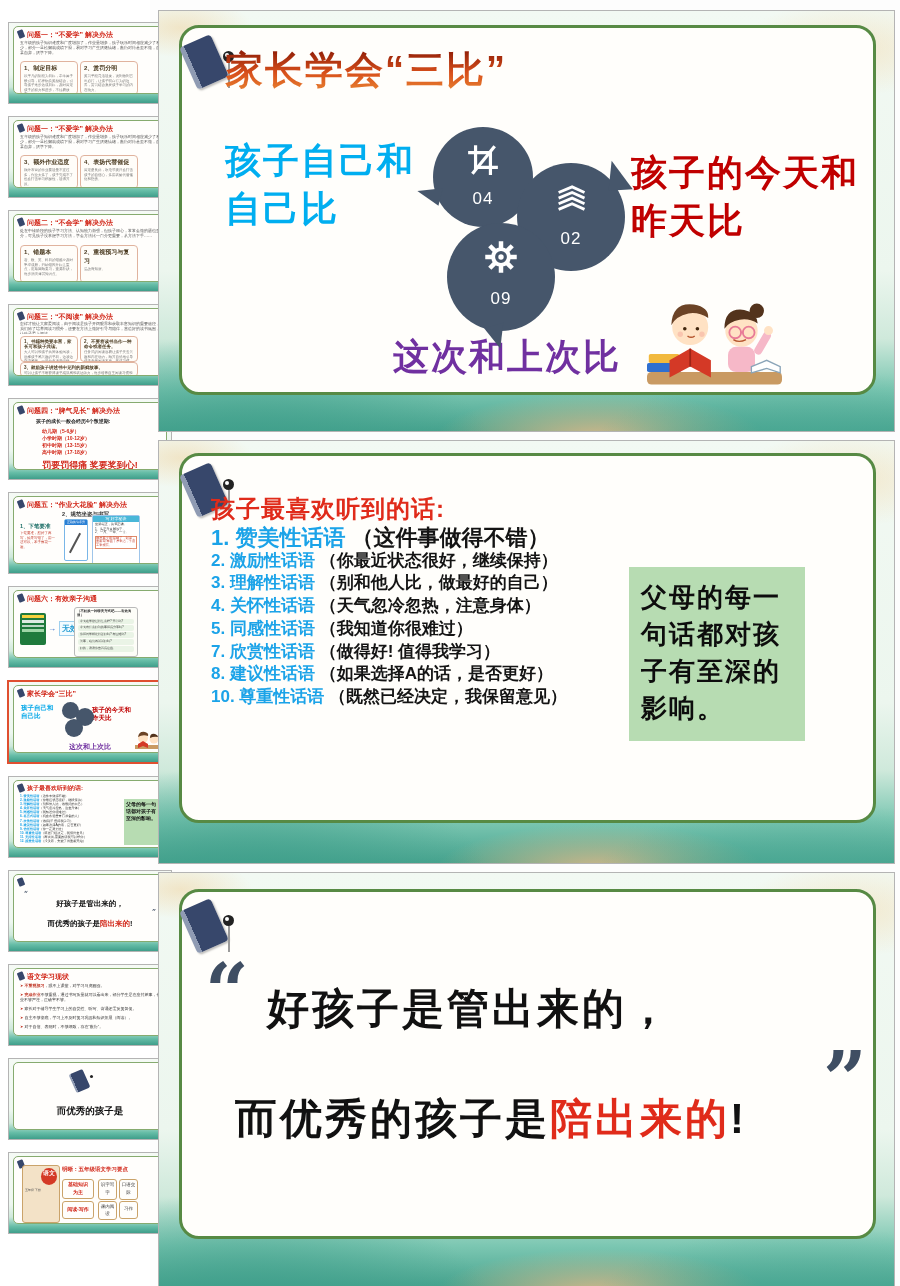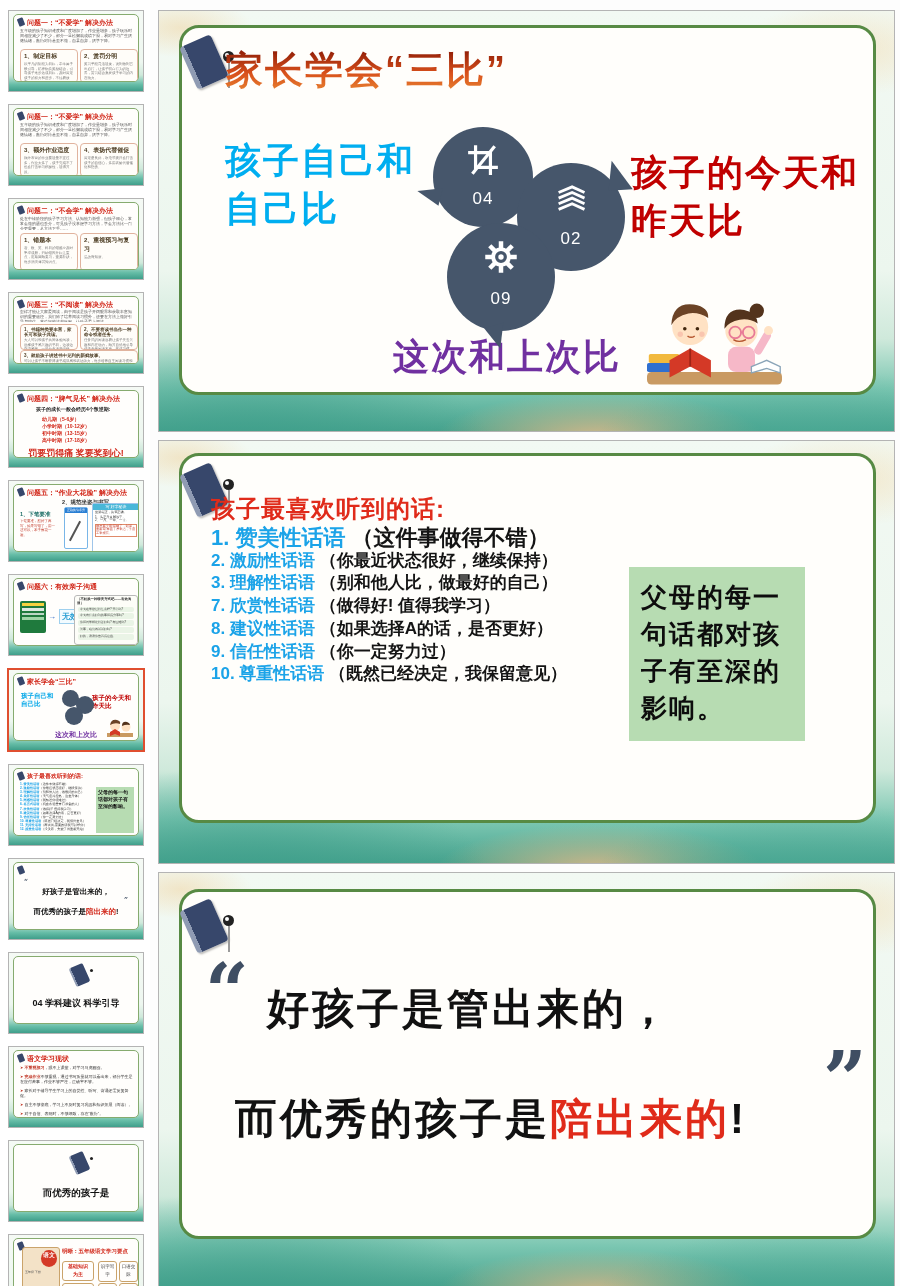--- a/index.html
+++ b/index.html
@@ -19,22 +19,22 @@
     border-radius:4px;transform:rotate(-24deg);box-shadow:1px 2px 2px rgba(0,0,0,.25);}
   .pin{position:absolute;width:11px;height:11px;border-radius:50%;background:#222;}
   .pin::before{content:"";position:absolute;left:2px;top:2px;width:4px;height:4px;border-radius:50%;background:#fff;}
   .pin::after{content:"";position:absolute;left:5px;top:11px;width:2px;height:26px;background:#9a9a9a;}
   .bubble{position:absolute;border-radius:50%;background:#46566b;color:#fff;text-align:center;}
   .bubble .num{position:absolute;left:0;right:0;font-size:17px;letter-spacing:1px;color:#fff;}
   .tail{position:absolute;width:0;height:0;border-style:solid;}
   .quote{position:absolute;font-family:"DejaVu Serif","Liberation Serif",serif;color:#3f4e63;font-size:76px;line-height:30px;font-weight:bold;}
   
   #sidebar{position:absolute;left:0;top:0;width:150px;height:1286px;background:#ffffff;padding-top:10px;box-sizing:border-box;}
-  .thumb{position:relative;width:134px;height:80px;margin:0 0 12px 8px;border:1px solid #b4b4b4;overflow:hidden;cursor:pointer;
-    background:linear-gradient(180deg,#f5faf5 0%,#eef7f0 64%,#cfe9db 80%,#66bda7 92%,#3f9e8a 100%);}
+  .thumb{position:relative;width:134px;height:80px;margin:12px 0 12px 8px;border:1px solid #b4b4b4;overflow:hidden;cursor:pointer;
+    background:linear-gradient(180deg,#f5faf5 0%,#eef7f0 64%,#cfe9db 80%,#66bda7 92%,#3f9e8a 100%);padding-left:28px;}
   .thumb.selected{border:2px solid #e04f30;margin-left:7px;width:134px;}
   .tpanel{position:absolute;left:4px;right:4px;top:3px;bottom:9px;background:#fffefc;border:1px solid #86ab6f;border-radius:5px;overflow:hidden;}
   .tbook{position:absolute;left:4px;top:3px;width:6px;height:8px;background:#37476b;transform:rotate(-22deg);border-radius:1px;}
   .ttitle{position:absolute;left:13px;top:3px;font-size:7px;font-weight:bold;color:#d2281a;white-space:nowrap;}
   .tpara{position:absolute;left:6px;right:5px;font-size:4px;line-height:5px;color:#555;}
   .tbox{position:absolute;border:1px solid #e0b39e;border-radius:4px;background:#fffdf9;overflow:hidden;}
   .tbox .h{font-size:6px;font-weight:bold;color:#4a3a20;margin:2px 3px 1px;}
   .tbox .b{font-size:3.5px;line-height:4.5px;color:#777;margin:0 3px;}
   .redline{color:#d2281a;font-weight:bold;font-size:5px;line-height:7px;}
   .minitxt{font-size:3.2px;line-height:3.6px;color:#333;}
@@ -232,27 +232,20 @@
   <div class="thumb">
     <div class="tpanel">
       <span class="tbook"></span>
       <div style="position:absolute;left:10px;top:14px;font-size:7px;color:#3f4e63;font-family:'DejaVu Serif',serif;font-weight:bold">“</div>
       <div style="position:absolute;left:0;right:0;top:24px;text-align:center;font-size:7.5px;font-weight:bold;color:#111">好孩子是管出来的，</div>
       <div style="position:absolute;left:0;right:0;top:44px;text-align:center;font-size:7.5px;font-weight:bold;color:#111"><span>而优秀的孩子是</span><span style="color:#d2281a">陪出来的</span><span>!</span></div>
       <div style="position:absolute;right:10px;top:32px;font-size:7px;color:#3f4e63;font-family:'DejaVu Serif',serif;font-weight:bold">”</div>
     </div>
   </div>
 
-  <div class="thumb">
-    <div class="tpanel">
-      <div style="position:absolute;left:58px;top:8px;width:15px;height:20px;background:linear-gradient(90deg,#8f9bb3 0 2px,#37476b 2px);transform:rotate(-24deg);border-radius:2px"></div>
-      <div style="position:absolute;left:76px;top:12px;width:3px;height:3px;border-radius:50%;background:#222"></div>
-      <div style="position:absolute;left:0;right:0;top:40px;text-align:center;font-size:9px;font-weight:bold;color:#111">04 学科建议 科学引导</div>
-    </div>
-  </div>
 
   <div class="thumb">
     <div class="tpanel">
       <span class="tbook"></span>
       <div class="ttitle">语文学习现状</div>
       <div style="position:absolute;left:6px;right:5px;top:14px">
 
       <div style="font-size:4px;line-height:5px;margin-bottom:4px;color:#333"><span style="color:#c23a2a">➤ </span><span style="color:#c23a2a;font-weight:bold">不重视预习</span><span>，跟不上课堂，对学习马虎囫囵。</span></div>
           <div style="font-size:4px;line-height:5px;margin-bottom:4px;color:#333"><span style="color:#c23a2a">➤ </span><span style="color:#c23a2a;font-weight:bold">完成作业</span><span>不够重视，通过书写质量就可以看出来，部分学生是在应付差事，作业不够严谨，正确率不够。</span></div>
           <div style="font-size:4px;line-height:5px;margin-bottom:4px;color:#333"><span style="color:#c23a2a">➤ </span><span style="color:#c23a2a;font-weight:bold"></span><span>家长对于辅导学生学习上的自觉性、听写、背诵还需反复督促。</span></div>
@@ -388,37 +381,41 @@
       <div style="font-size:17px;line-height:22.7px;white-space:nowrap">
         <span class="s2-label">2. 激励性话语</span>
         <span class="s2-text">（你最近状态很好，继续保持）</span>
       </div>
 
       <div style="font-size:17px;line-height:22.7px;white-space:nowrap">
         <span class="s2-label">3. 理解性话语</span>
         <span class="s2-text">（别和他人比，做最好的自己）</span>
       </div>
 
-
+      <div style="font-size:17px;line-height:22.7px;white-space:nowrap">
+        <span class="s2-label">4. 关怀性话语</span>
+        <span class="s2-text">（天气忽冷忽热，注意身体）</span>
+      </div>
+
+      <div style="font-size:17px;line-height:22.7px;white-space:nowrap">
+        <span class="s2-label">5. 同感性话语</span>
+        <span class="s2-text">（我知道你很难过）</span>
+      </div>
 
 
       <div style="font-size:17px;line-height:22.7px;white-space:nowrap">
         <span class="s2-label">7. 欣赏性话语</span>
         <span class="s2-text">（做得好! 值得我学习）</span>
       </div>
 
       <div style="font-size:17px;line-height:22.7px;white-space:nowrap">
         <span class="s2-label">8. 建议性话语</span>
         <span class="s2-text">（如果选择A的话，是否更好）</span>
       </div>
 
-      <div style="font-size:17px;line-height:22.7px;white-space:nowrap">
-        <span class="s2-label">9. 信任性话语</span>
-        <span class="s2-text">（你一定努力过）</span>
-      </div>
 
       <div style="font-size:17px;line-height:22.7px;white-space:nowrap">
         <span class="s2-label">10. 尊重性话语</span>
         <span class="s2-text">（既然已经决定，我保留意见）</span>
       </div>
 
 
     </div>
   <div style="position:absolute;left:470px;top:126px;width:152px;height:150px;background:#b7dcb2;padding:12px;font-size:26px;line-height:37px;font-weight:bold;color:#0d0d0d;letter-spacing:2px">父母的每一句话都对孩子有至深的影响。</div>
 </div>

